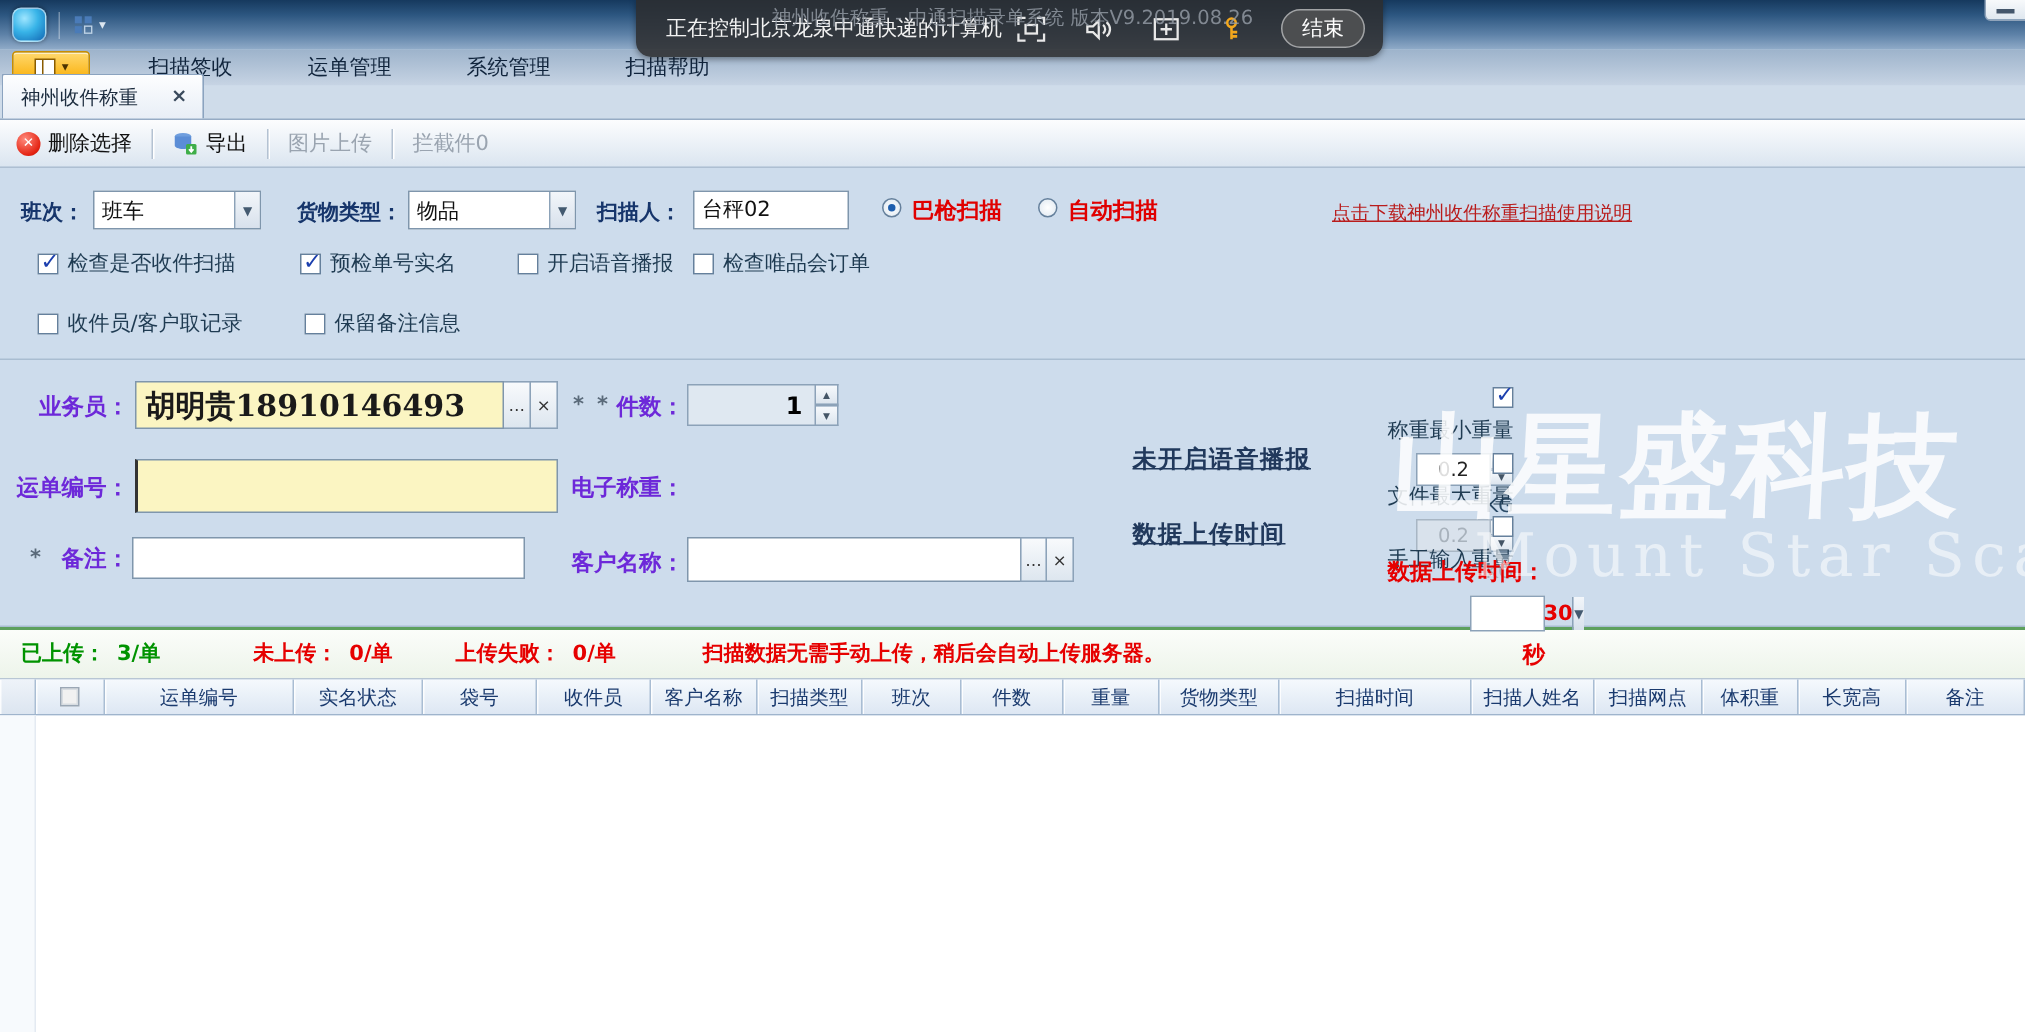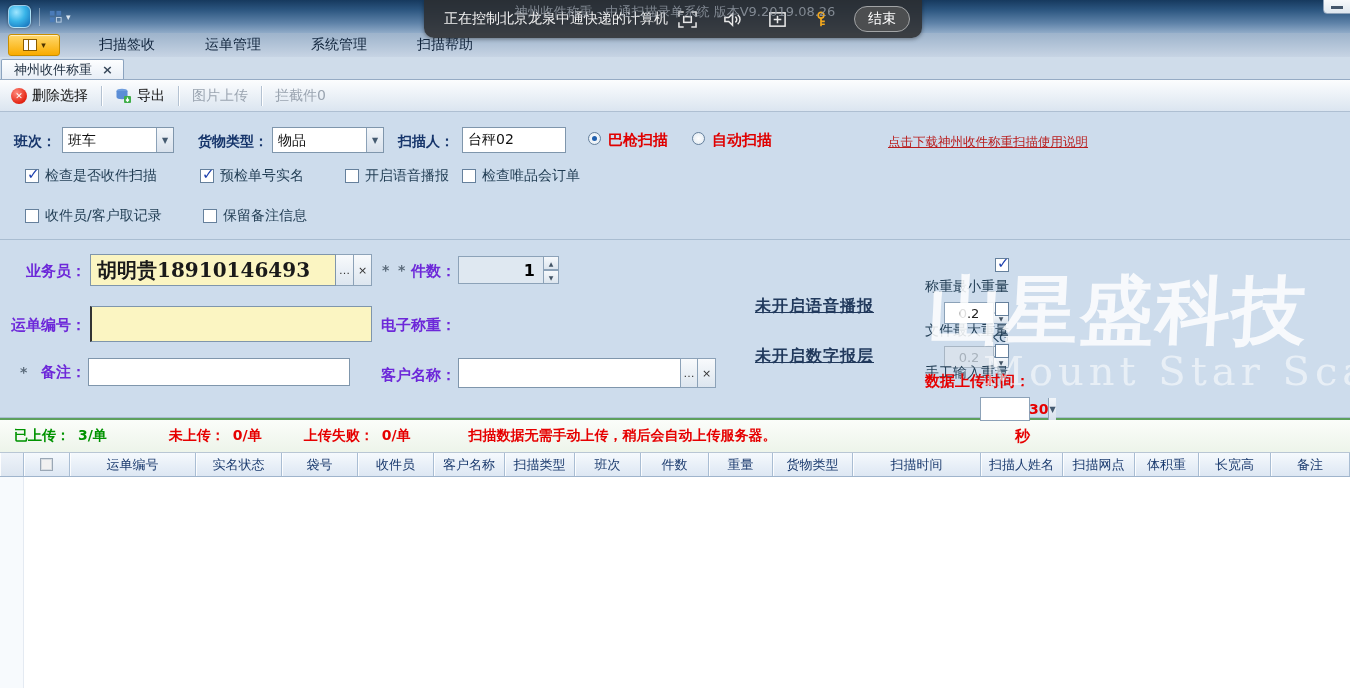--- a/index.html
+++ b/index.html
@@ -35,22 +35,22 @@
   .menubar { height:24px; background:linear-gradient(#9db3cb,#c7d4e4); display:flex; align-items:center; padding-left:8px; }
   .menu-btn { width:52px; height:22px; border-radius:3px; border:1px solid #c98e00; margin-right:14px;
     background:linear-gradient(#ffd96e,#f9ab00); display:flex; align-items:center; justify-content:center; gap:3px;
     box-shadow:inset 0 1px 0 rgba(255,255,255,.6); }
   .menu-btn .caret { font-size:9px; color:#4c3300; }
   .menu-items { display:flex; }
   .menu-item { padding:2px 25px; font-size:14px; color:#10243c; cursor:default; }
 
   
   .tabbar { height:23px; background:#cfdcea; border-bottom:1px solid #96abc4; display:flex; align-items:flex-end; }
-  .tab { height:20px; margin-left:1px; background:linear-gradient(#fdfeff,#e8eef6); border:1px solid #8ba3bf; border-bottom:none;
-    display:flex; align-items:center; gap:10px; padding:0 10px 0 12px; font-size:13px; color:#1c2c3e; border-radius:2px 2px 0 0; }
+  .tab { height:30px; margin-left:1px; background:linear-gradient(#fdfeff,#e8eef6); border:1px solid #8ba3bf; border-bottom:none;
+    display:flex; align-items:center; gap:22px; padding:0 10px 0 12px; font-size:13px; color:#1c2c3e; border-radius:2px 2px 0 0; }
   .tab-close { font-size:13px; color:#3a4a5c; font-weight:bold; cursor:pointer; }
 
   
   .toolbar { height:32px; background:linear-gradient(#fcfdfe,#dbe5f0); border-bottom:1px solid #aebfd2;
     display:flex; align-items:center; padding-left:6px; gap:8px; }
   .tbtn { display:flex; align-items:center; gap:5px; font-size:14px; color:#111; padding:3px 5px; cursor:default; }
   .tbtn.disabled { color:#9aa4b0; }
   .vsep { width:1px; height:20px; background:#b4c2d2; box-shadow:1px 0 0 #fff; }
   .ico-del { width:16px; height:16px; border-radius:50%; background:radial-gradient(circle at 35% 30%, #ff8a7c, #e42312 70%, #b01205);
     position:relative; display:inline-block; }
@@ -287,21 +287,21 @@
     <input class="white-input" style="position: absolute; left: 88px; top: 118px; width: 262px; height: 28px;" value="">
 
     <span class="elabel" style="left:378px;top:126px;width:78px">客户名称：</span>
     <div class="fieldwrap" style="left:458px;top:118px;height:30px">
       <input class="white-input" style="width: 222px; border-right: none;" value="">
       <span class="mini-btn" style="border-left:1px solid #8ca2b8">…</span>
       <span class="mini-btn">×</span>
     </div>
 
     <span class="offlink" style="left:755px;top:56px">未开启语音播报</span>
-    <span class="offlink" style="left:755px;top:106px">未开启数字报层</span>
+    <span class="offlink" style="left:755px;top:106px">数据上传时间</span>
 
     <div class="rrow" style="left:925px;top:18px">
       <span class="cbbox checked"></span>
       <span class="rlabel">称重最小重量</span>
       <span class="fieldwrap" style="position:static;height:22px">
         <input class="wspin on" value="0.2" style="">
         <span class="spin">
             <i>▲</i>
             <i>▼</i>
           </span>

